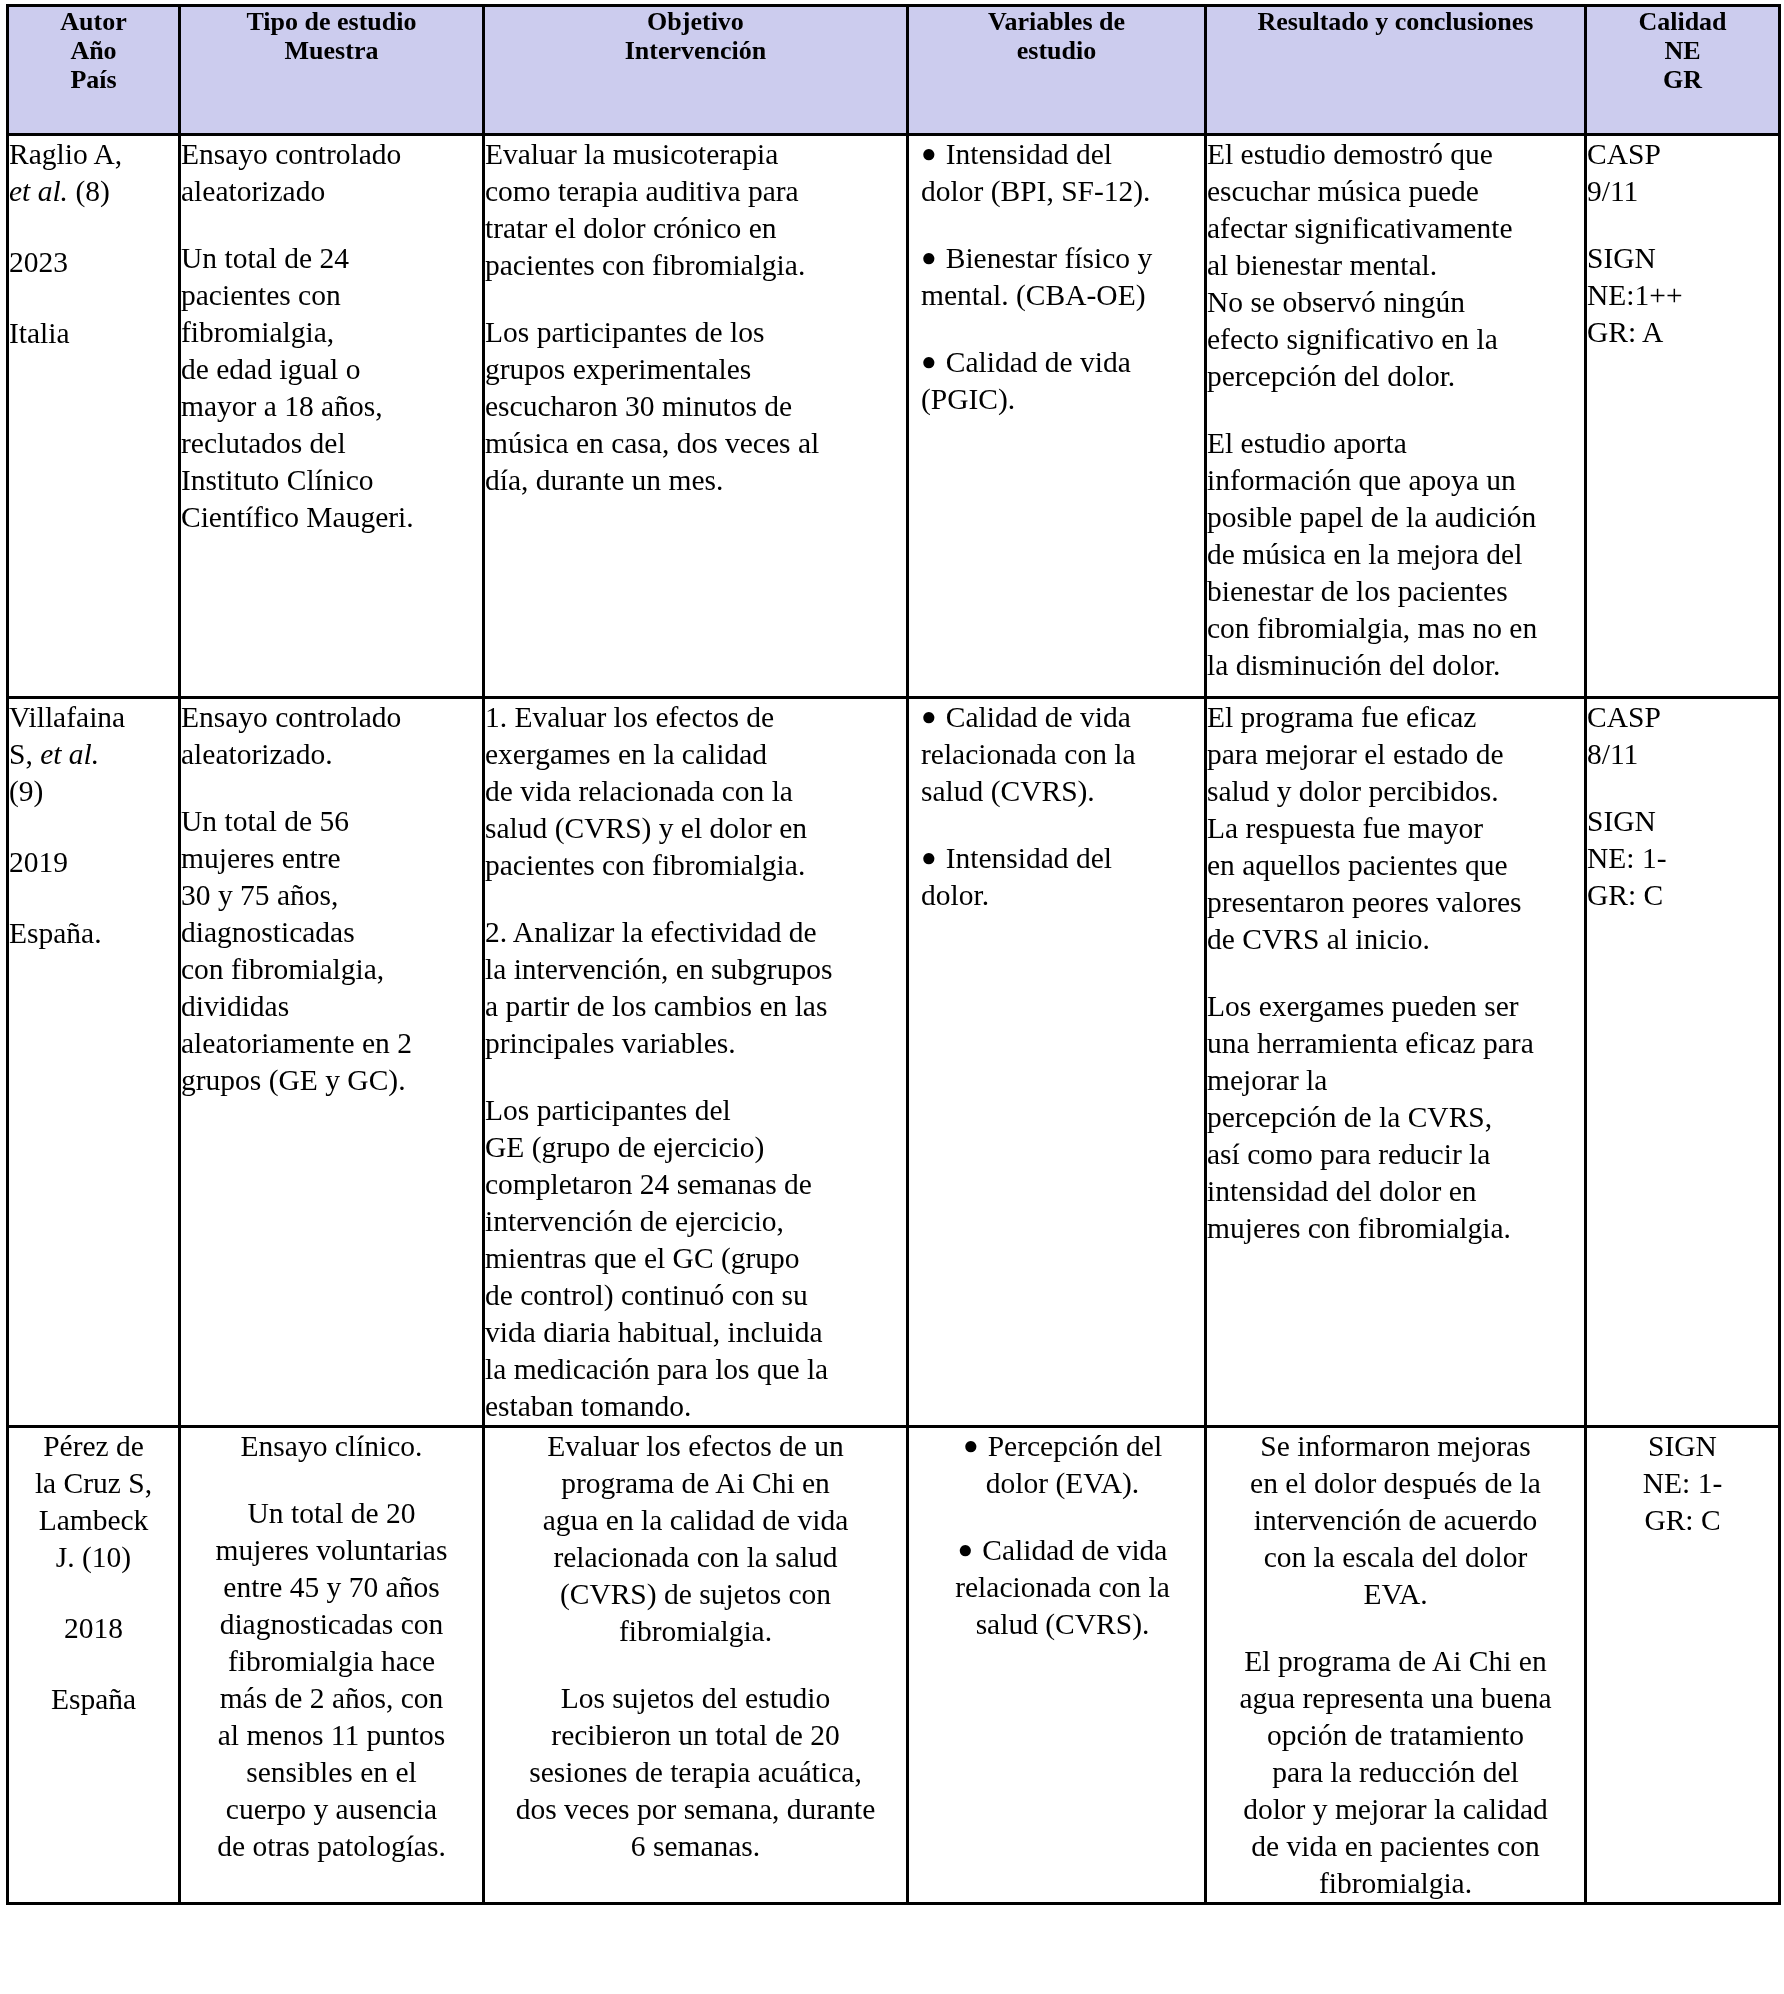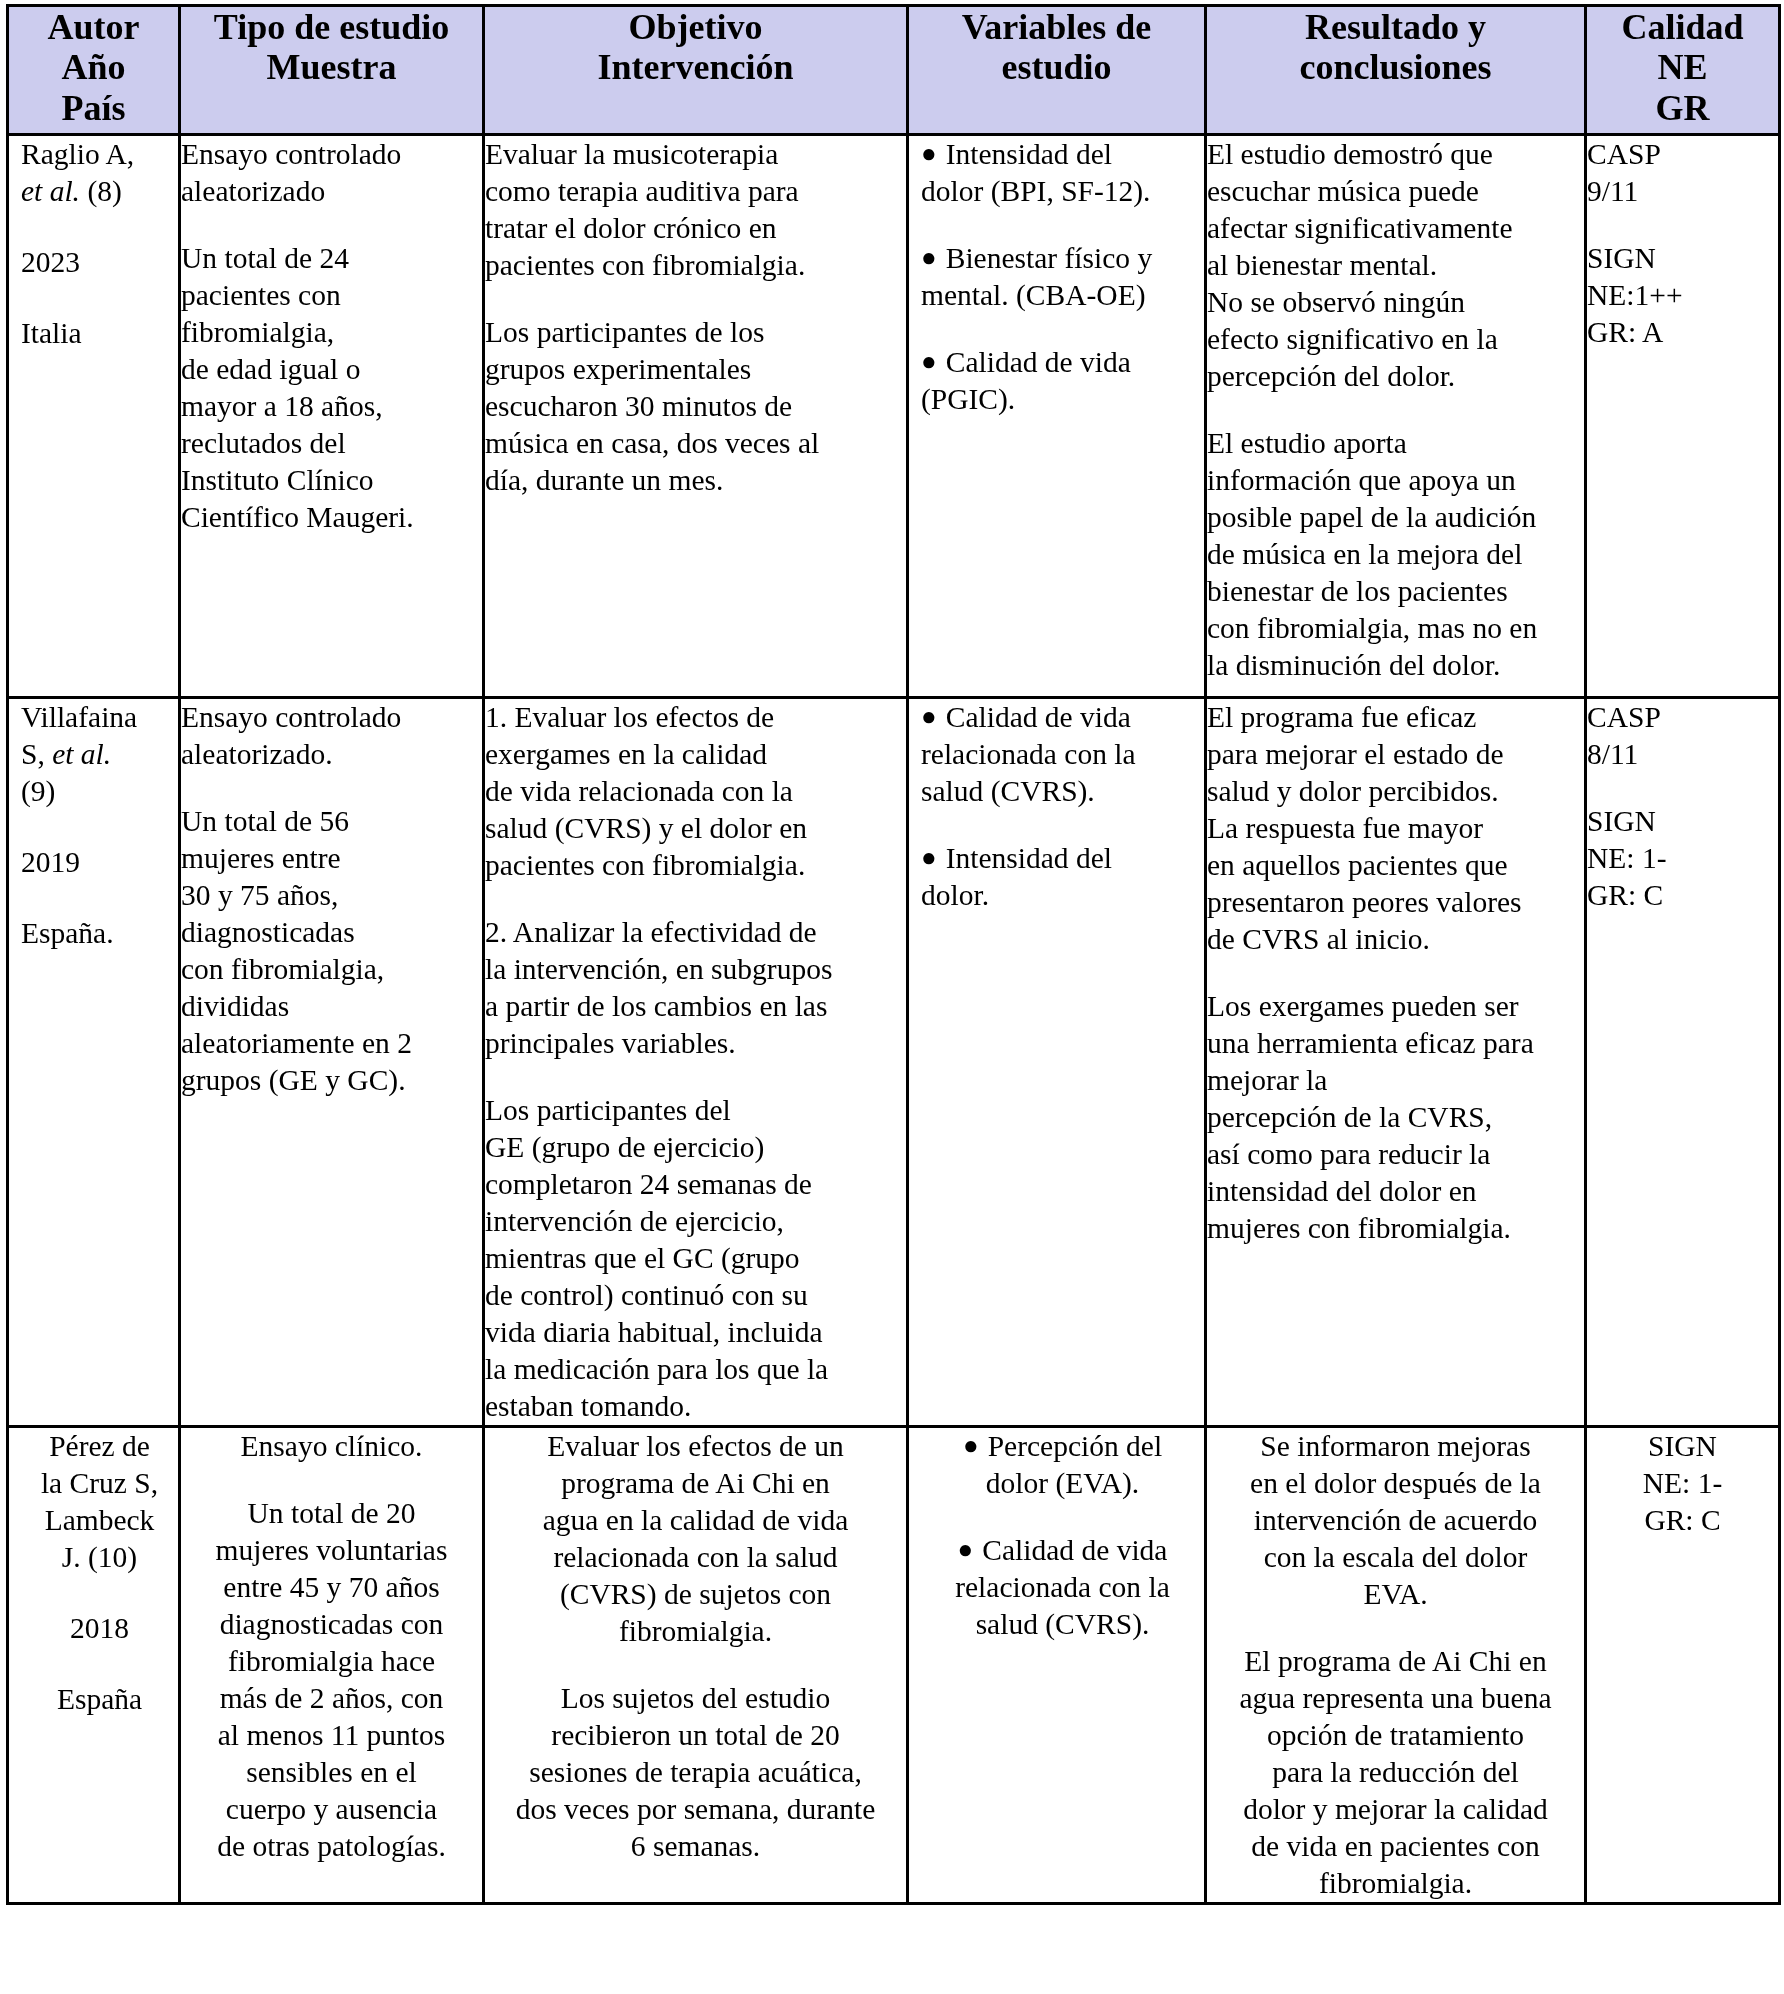--- a/index.html
+++ b/index.html
@@ -28,41 +28,40 @@
   table.study-table td {
     border: 3px solid #000000;
     vertical-align: top;
     padding: 0;
   }
   thead th {
     background: #ccccee;
     text-align: center;
     vertical-align: middle;
     font-weight: bold;
-    font-size: 36px;
+    font-size: 26px;
     line-height: 1.12;
     height: 126px;
     padding: 4px 6px;
     white-space: pre-line;
   }
   tbody td {
     padding: 20px 14px 22px 18px;
     font-size: 29.5px;
     line-height: 1.255;
   }
   tbody td .para {
     margin: 0 0 30px 0;
     white-space: pre-line;
   }
   tbody td .para:last-child {
     margin-bottom: 0;
   }
   .cell-author .para {
     margin-bottom: 34px;
-    margin-left: 12px;
   }
   .cell-author em {
   }
   .bullet-list {
     margin: 0;
     padding: 0;
     list-style: none;
   }
   .bullet-list li {
     margin: 0 0 30px 12px;

